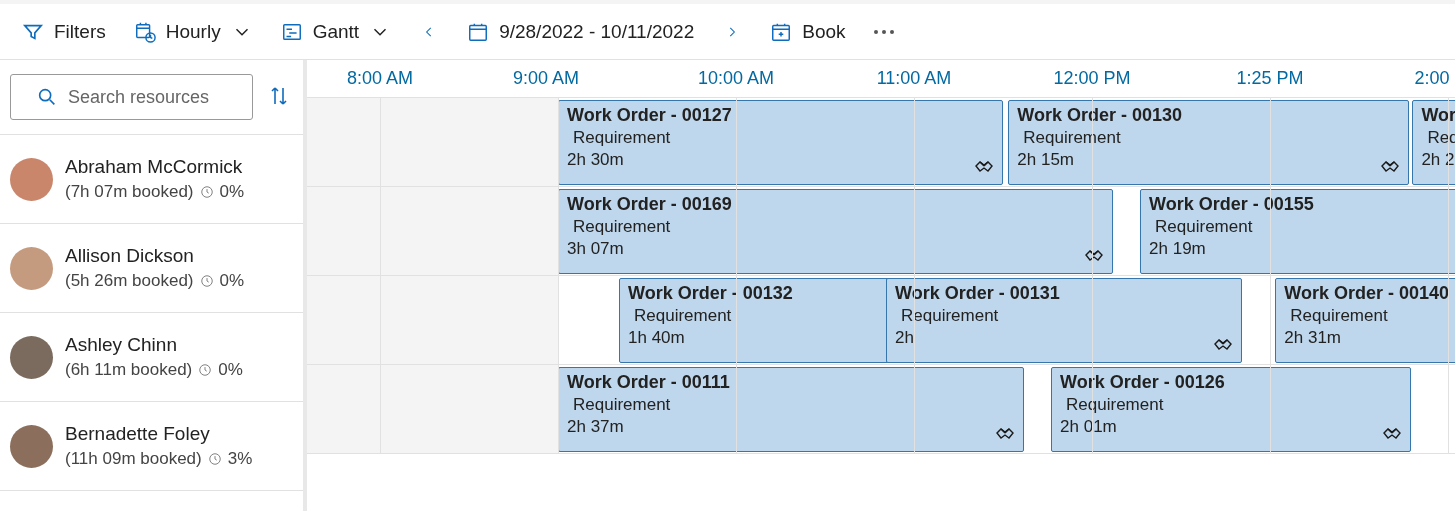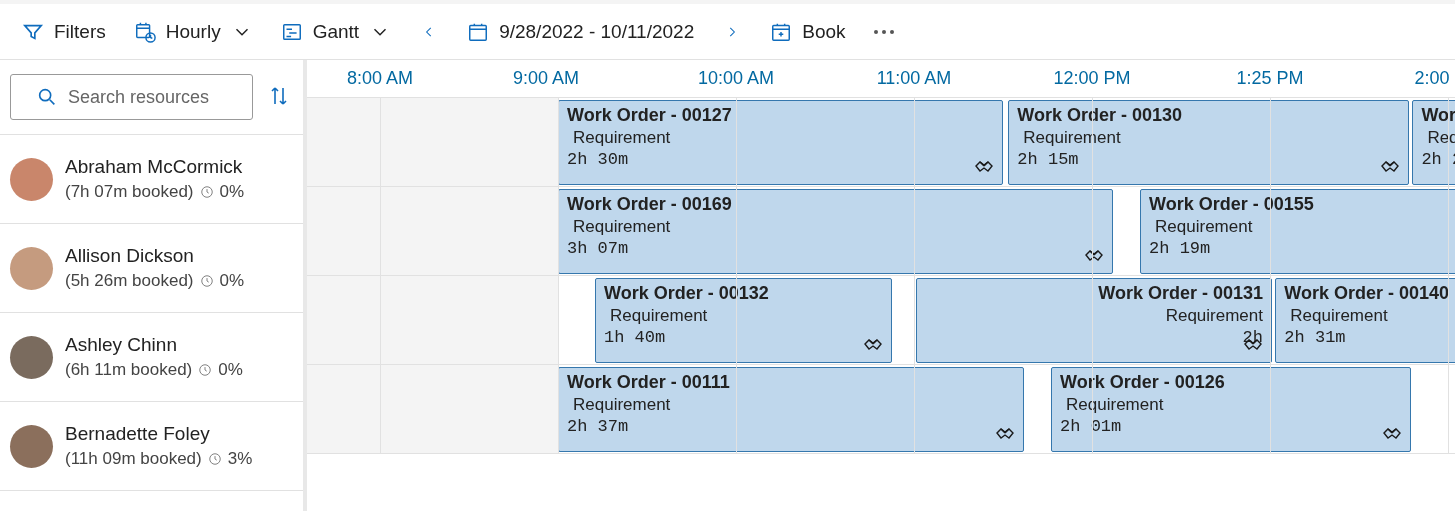--- a/index.html
+++ b/index.html
@@ -128,21 +128,21 @@
     top:2px; height:85px;
     background:var(--task-bg);
     border:1px solid var(--task-border);
     border-radius:2px;
     padding:4px 8px 2px 8px;
     overflow:hidden;
     cursor:pointer;
   }
   .task .t-title{font-weight:600;font-size:18px;white-space:nowrap;}
   .task .t-req{font-size:17px;margin-top:2px;margin-left:6px;}
-  .task .t-dur{font-size:17px;margin-top:2px;font-family:Liberation Mono, monospace;}
+  .task .t-dur{font-size:17px;margin-top:2px;}
   .task .handshake{
     position:absolute;right:6px;bottom:6px;
     width:24px;height:24px;
   }
   .unavail{
     position:absolute;top:0;bottom:0;left:0;
     background:#f4f4f4;
   }
   .more-dots{display:flex;gap:4px;cursor:pointer;align-items:center;}
   .more-dots span{width:4px;height:4px;border-radius:50%;background:#555;}
@@ -321,30 +321,30 @@
             </svg>
           </div>
           <div class="task" style="left: 833.06px; width: 412.96px;">
             <div class="t-title">Work Order - 00155</div>
             <div class="t-req">Requirement</div>
             <div class="t-dur">2h 19m</div>
           </div>
         </div>
         <div class="board-row">
           <div class="unavail" style="width: 251px;"></div>
-          <div class="task" style="left: 288px; width: 297.26px;">
+          <div class="task" style="left: 312px; width: 297.26px;">
             <div class="t-title">Work Order - 00132</div>
             <div class="t-req">Requirement</div>
             <div class="t-dur">1h 40m</div>
             <svg class="handshake" viewBox="0 0 24 24" fill="none" stroke="#1a1a1a" stroke-width="1.4">
               <path d="M4 12l4-4 4 3 4-3 4 4-4 5-4-3-4 3z"></path>
               <path d="M8 8l4 4M16 8l-4 4"></path>
             </svg>
           </div>
-          <div class="task" style="left: 609px; width: 356px; text-align: right;">
+          <div class="task" style="left: 579px; width: 356px;">
             <div class="t-title">Work Order - 00131</div>
             <div class="t-req">Requirement</div>
             <div class="t-dur">2h</div>
             <svg class="handshake" viewBox="0 0 24 24" fill="none" stroke="#1a1a1a" stroke-width="1.4">
               <path d="M4 12l4-4 4 3 4-3 4 4-4 5-4-3-4 3z"></path>
               <path d="M8 8l4 4M16 8l-4 4"></path>
             </svg>
           </div>
           <div class="task" style="left: 968.34px; width: 448.56px;">
             <div class="t-title">Work Order - 00140</div>

